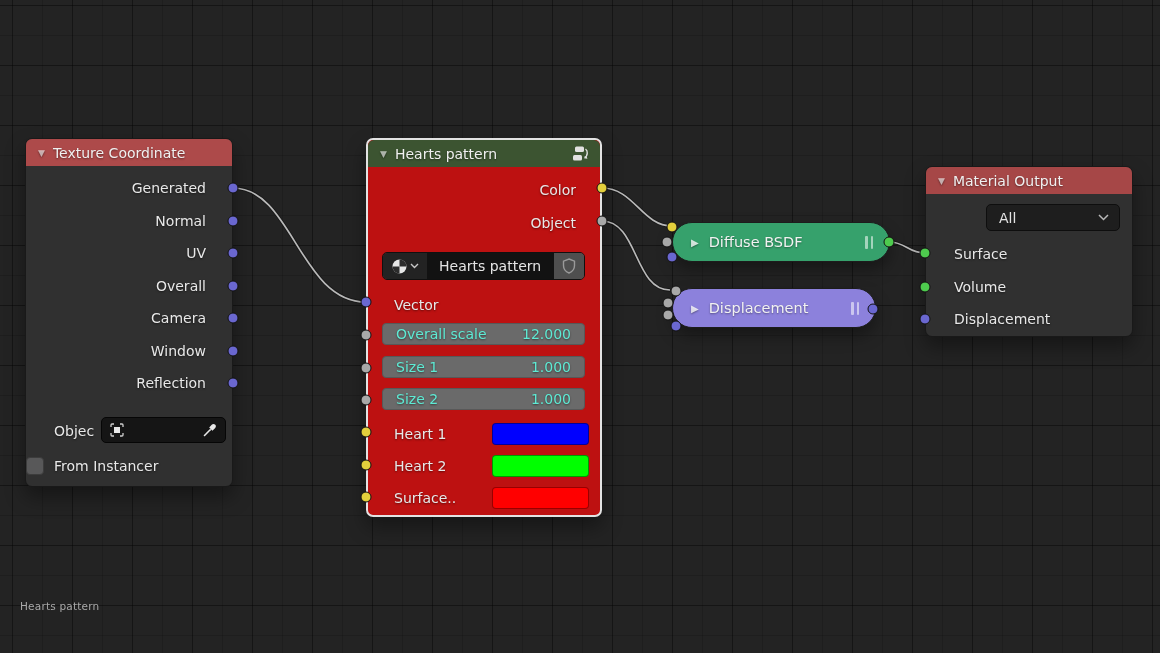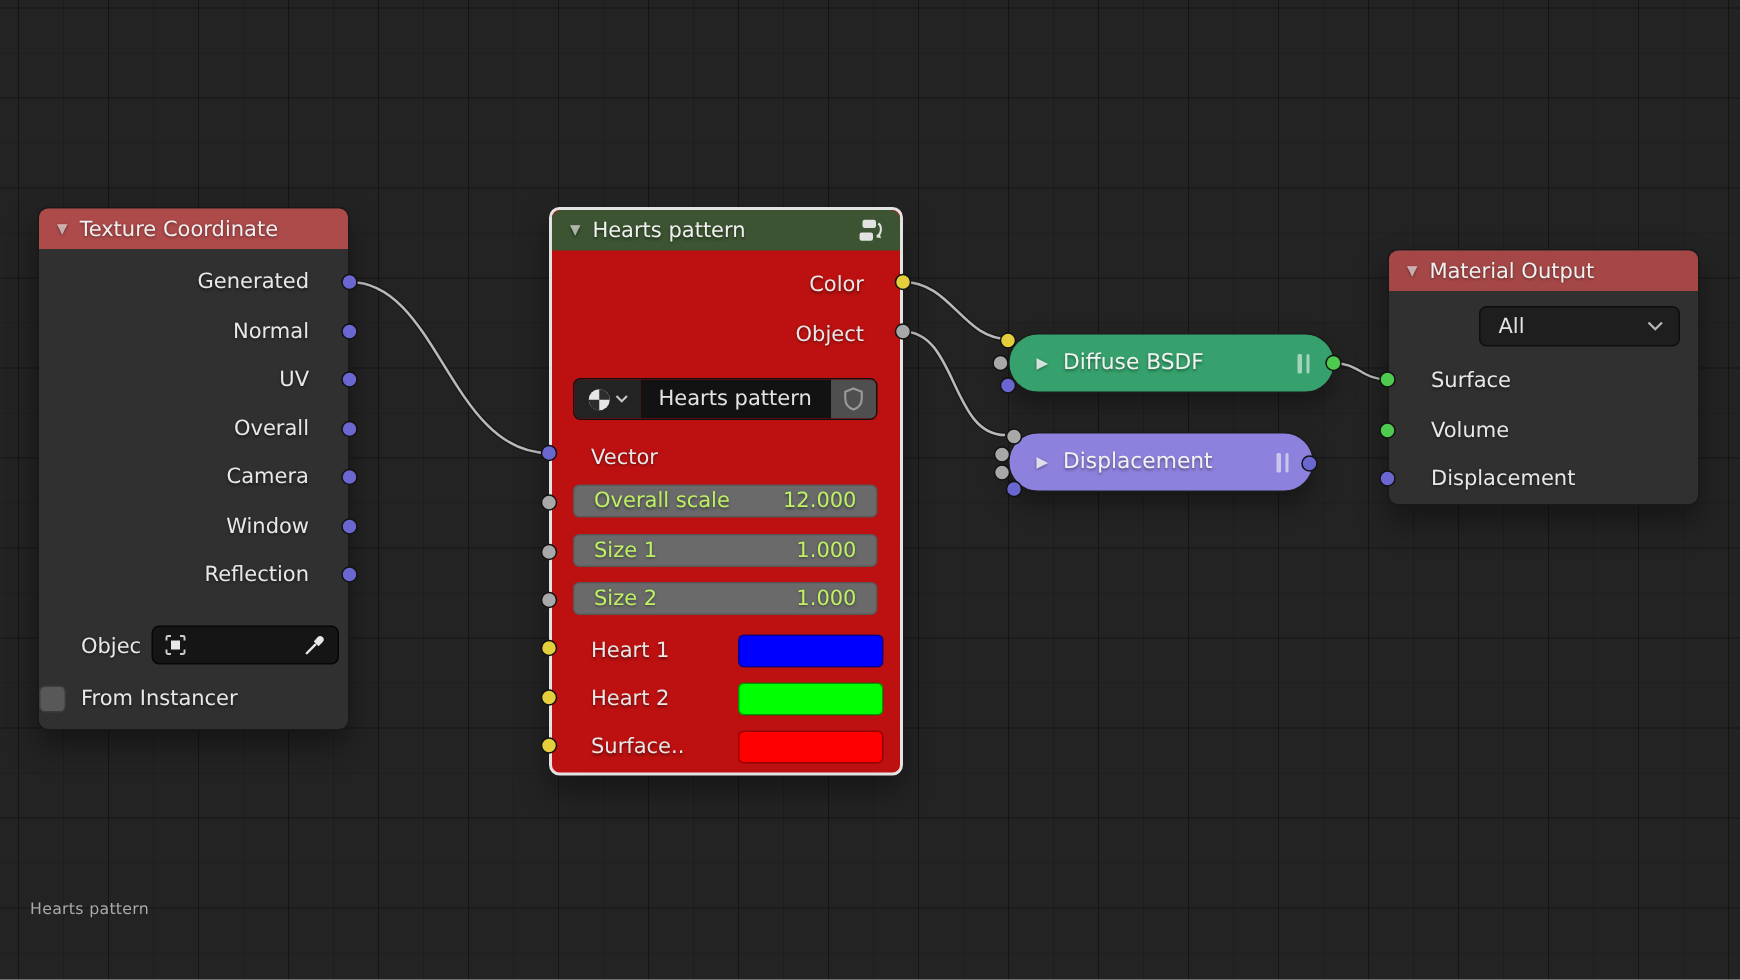--- a/index.html
+++ b/index.html
@@ -39,21 +39,21 @@
 
   .out-row { height:32.5px; display:flex; align-items:center; justify-content:flex-end; padding-right:26px; text-shadow:0 1px 2px rgba(0,0,0,0.5); }
   .tc-body { padding-top:6px; }
 
   .abs-row { position:absolute; left:0; right:0; display:flex; align-items:center; text-shadow:0 1px 2px rgba(0,0,0,0.5); }
 
   .slider-field {
     position:absolute; left:14px; right:15px; height:22px;
     background:#6a6a6a; border-radius:4px; border:1px solid #585858;
     display:flex; align-items:center; justify-content:space-between;
-    padding:0 13px; color:#bef264; text-shadow:0 1px 2px rgba(0,0,0,0.45);
+    padding:0 13px; color:#5eead4; text-shadow:0 1px 2px rgba(0,0,0,0.45);
   }
 
   .swatch { position:absolute; left:124px; width:97px; height:22px; border-radius:4px; border:1px solid rgba(0,0,0,0.4); }
 
   .selector {
     position:absolute; left:14px; right:15px; top:112px; height:28px;
     display:flex; border-radius:5px; overflow:hidden; border:1px solid #101010;
   }
   .sel-icon { width:44px; background:#232323; display:flex; align-items:center; justify-content:center; gap:2px; }
   .sel-name { flex:1; background:#121212; display:flex; align-items:center; padding-left:12px; color:#e4e4e4; }

